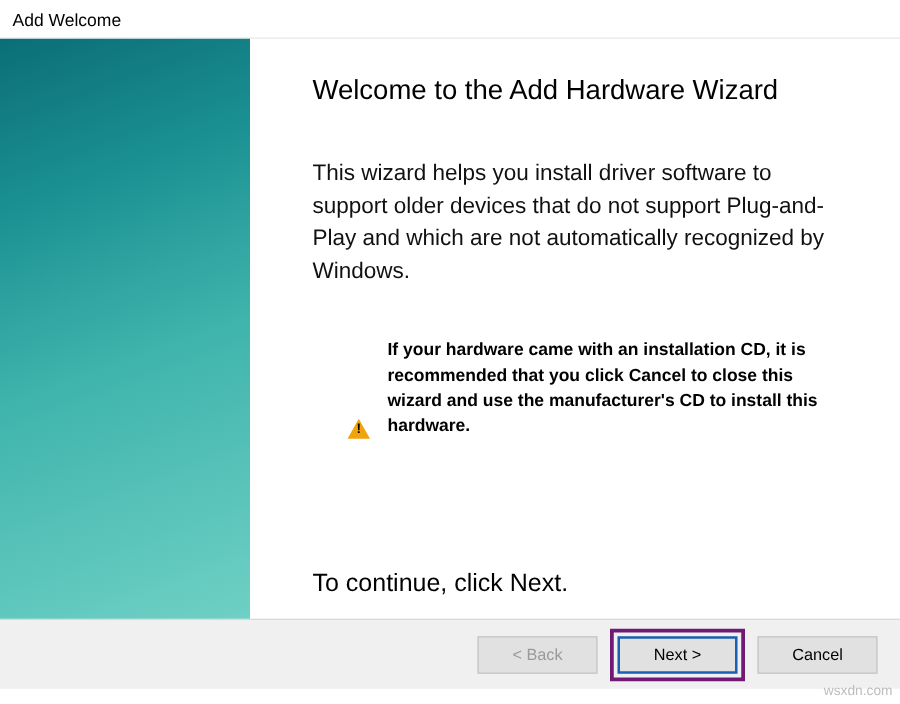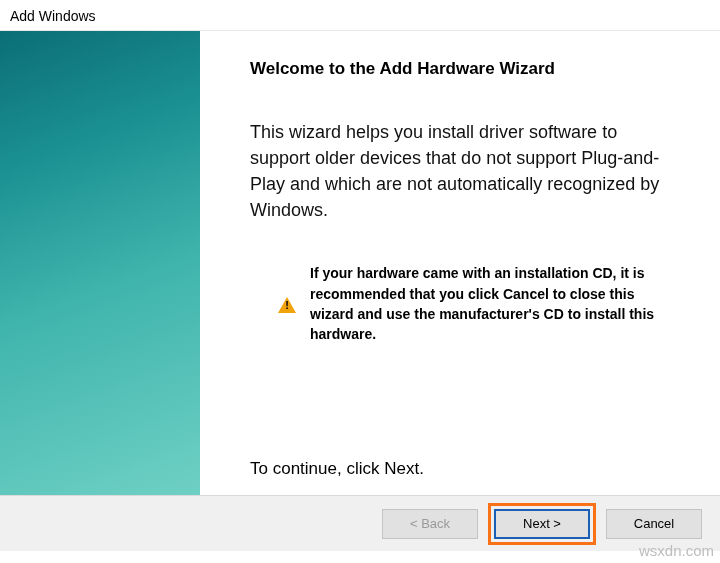--- a/index.html
+++ b/index.html
@@ -27,33 +27,33 @@
     background: linear-gradient(160deg, #0b6e76 0%, #1a8f92 25%, #3fb4ac 55%, #6fd0c5 100%);
   }
   .main {
     flex: 1;
     padding: 28px 40px 10px 50px;
     display: flex;
     flex-direction: column;
     color: #000;
   }
   .heading {
-    font-size: 17px;
-    font-weight: 700;
+    font-size: 22px;
+    font-weight: 400;
     margin-bottom: 40px;
   }
   .para {
     font-size: 18px;
     line-height: 1.45;
     margin-bottom: 22px;
     color: #111;
   }
   .notice {
     display: flex;
-    align-items: center;
+    align-items: flex-end;
     gap: 14px;
     margin-top: 18px;
     padding-left: 28px;
   }
   .warn-icon {
     width: 0; height: 0;
     border-left: 9px solid transparent;
     border-right: 9px solid transparent;
     border-bottom: 16px solid #f0a30a;
     position: relative;
@@ -70,21 +70,21 @@
     color: #000;
     text-align: center;
   }
   .notice-text {
     font-size: 14px;
     font-weight: 600;
     line-height: 1.45;
   }
   .continue {
     margin-top: auto;
-    font-size: 17px;
+    font-size: 20px;
     padding-bottom: 6px;
   }
   .button-row {
     height: 56px;
     background: #f0f0f0;
     border-top: 1px solid #d9d9d9;
     display: flex;
     justify-content: flex-end;
     align-items: center;
     padding-right: 18px;
@@ -101,39 +101,39 @@
     color: #000;
     cursor: pointer;
   }
   .btn[disabled] {
     color: #9a9a9a;
     cursor: default;
   }
   .btn.cancel { }
   .highlight-next {
     padding: 3px;
-    border: 3px solid #f97316;
+    border: 3px solid #701a75;
     display: inline-flex;
   }
   .highlight-next .btn {
     border: 2px solid #1a5fb4;
     background: #e1e1e1;
   }
   .watermark {
     position: absolute;
     bottom: 4px;
     right: 6px;
-    font-size: 15px;
+    font-size: 11px;
     color: #bdbdbd;
   }
 </style>
 </head>
 <body>
 
-<div class="titlebar">Add Windows</div>
+<div class="titlebar">Add Welcome</div>
 
 <div class="content">
   <div class="side-banner"></div>
   <div class="main">
     <div class="heading">Welcome to the Add Hardware Wizard</div>
     <div class="para">This wizard helps you install driver software to support older devices that do not support Plug-and-Play and which are not automatically recognized by Windows.</div>
     <div class="notice">
       <div class="warn-icon"></div>
       <div class="notice-text">If your hardware came with an installation CD, it is recommended that you click Cancel to close this wizard and use the manufacturer's CD to install this hardware.</div>
     </div>

